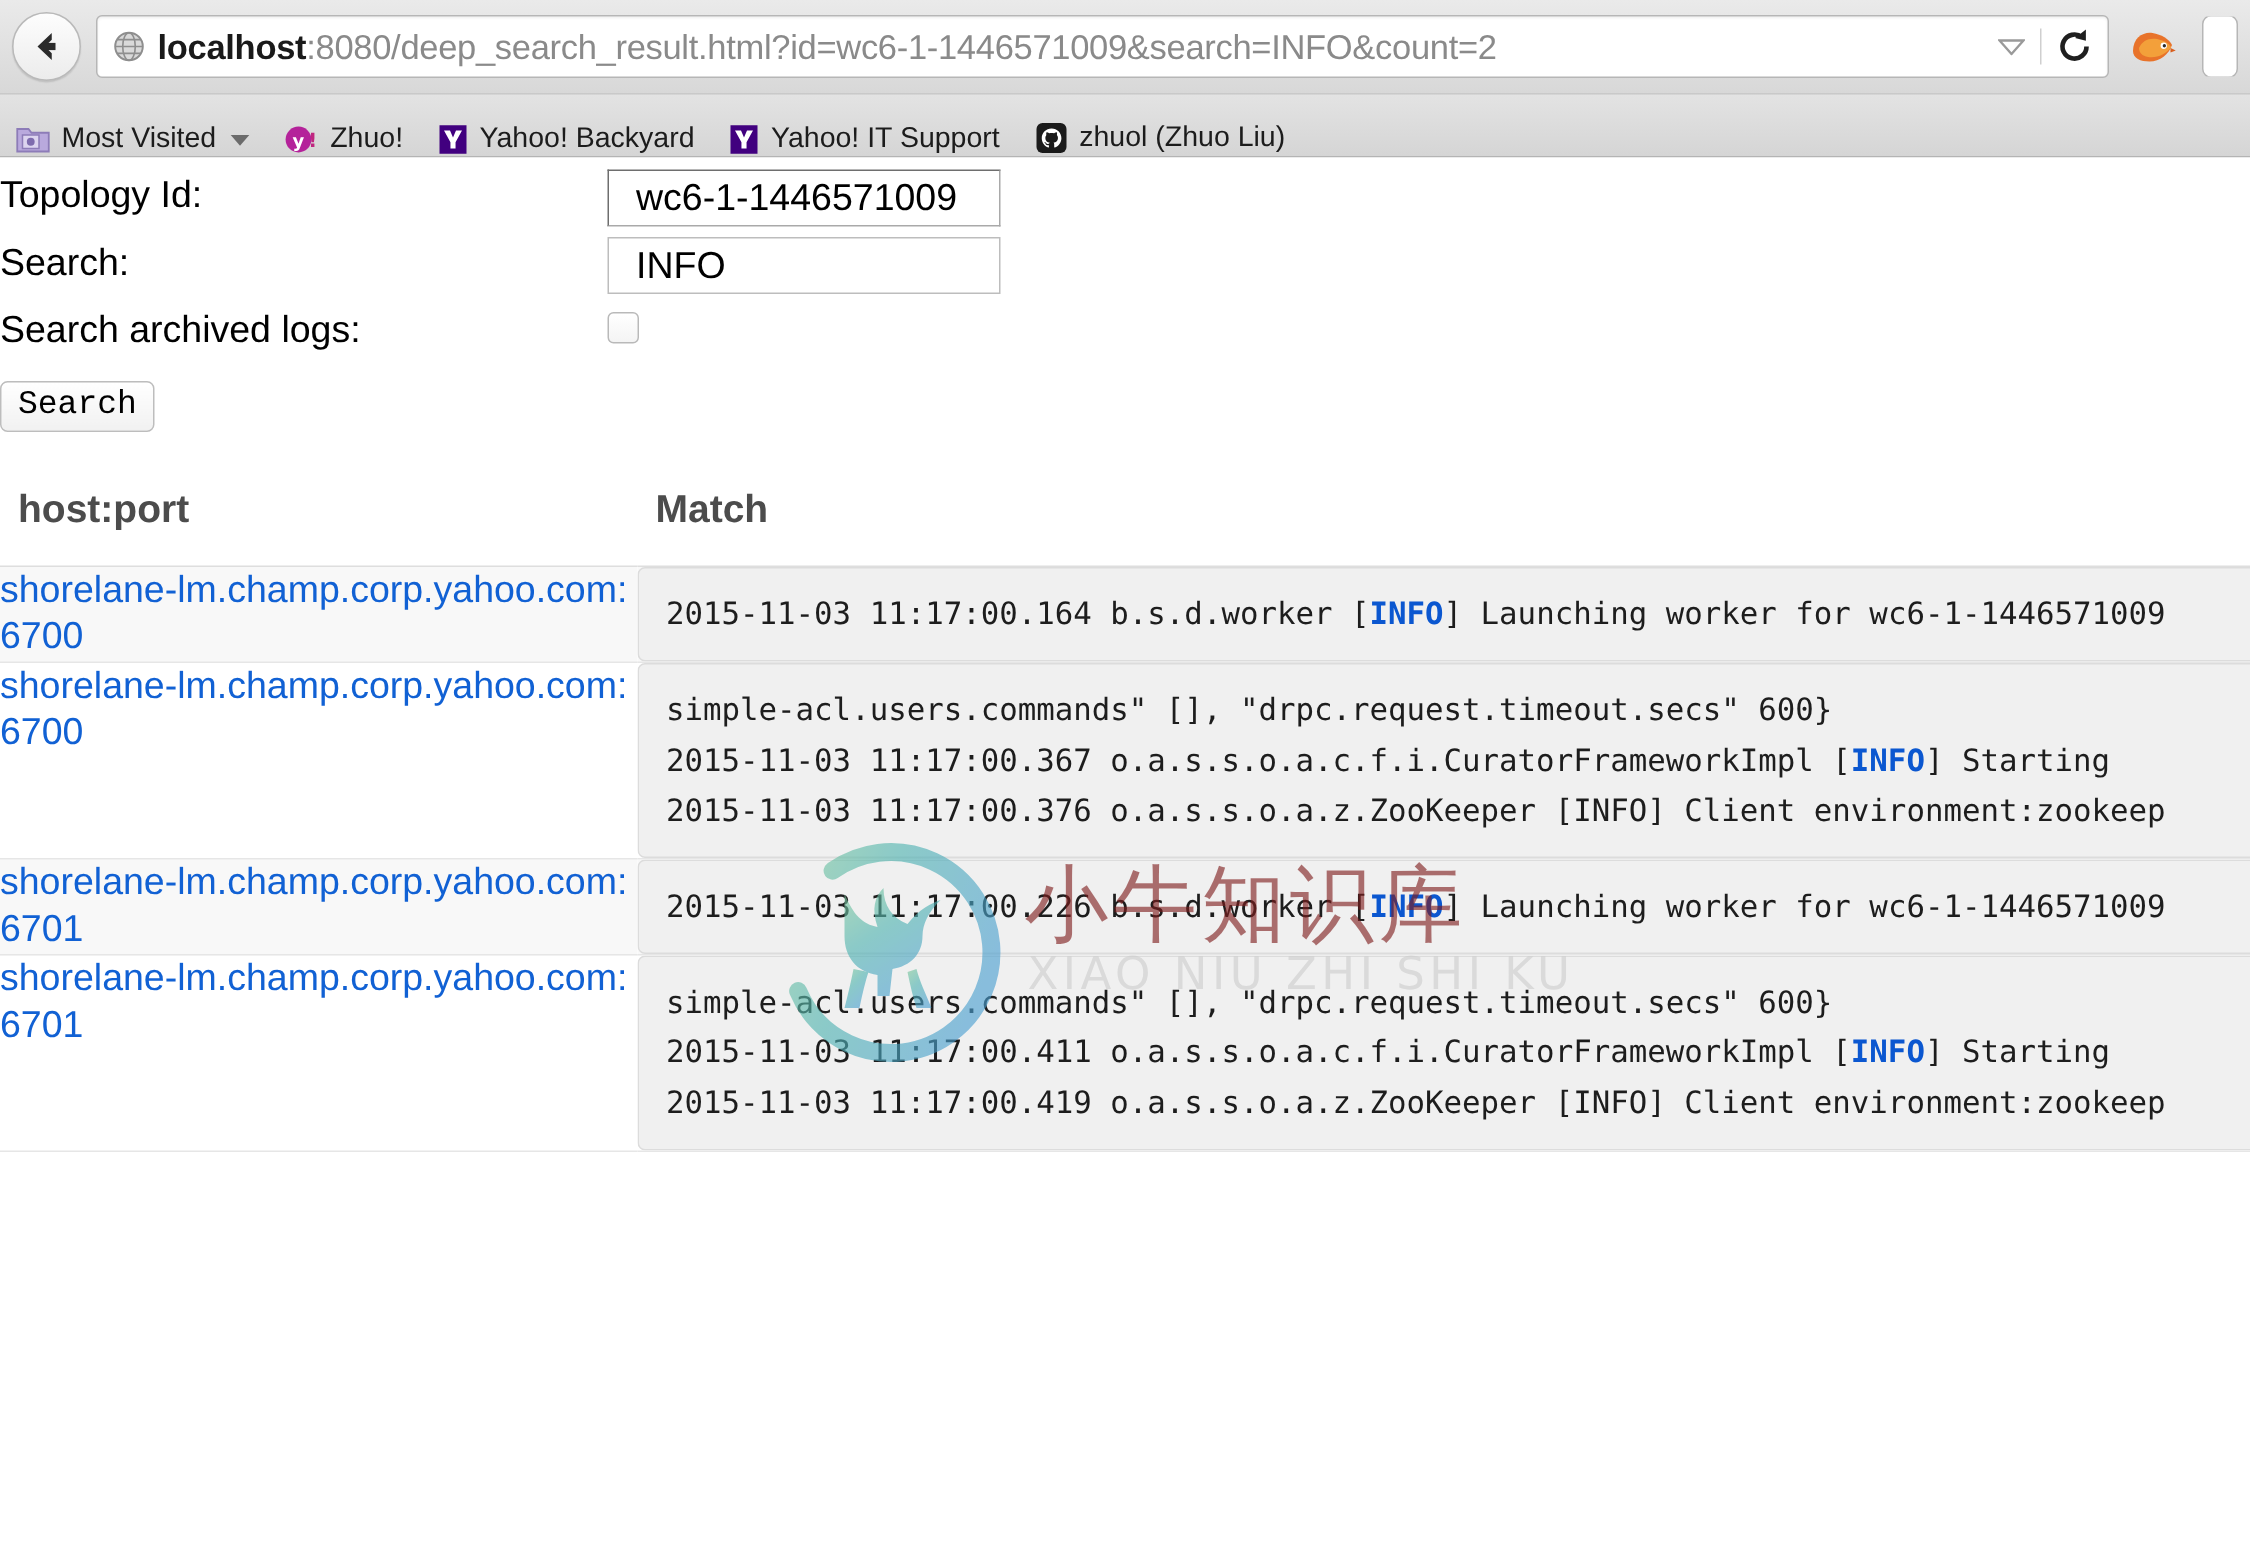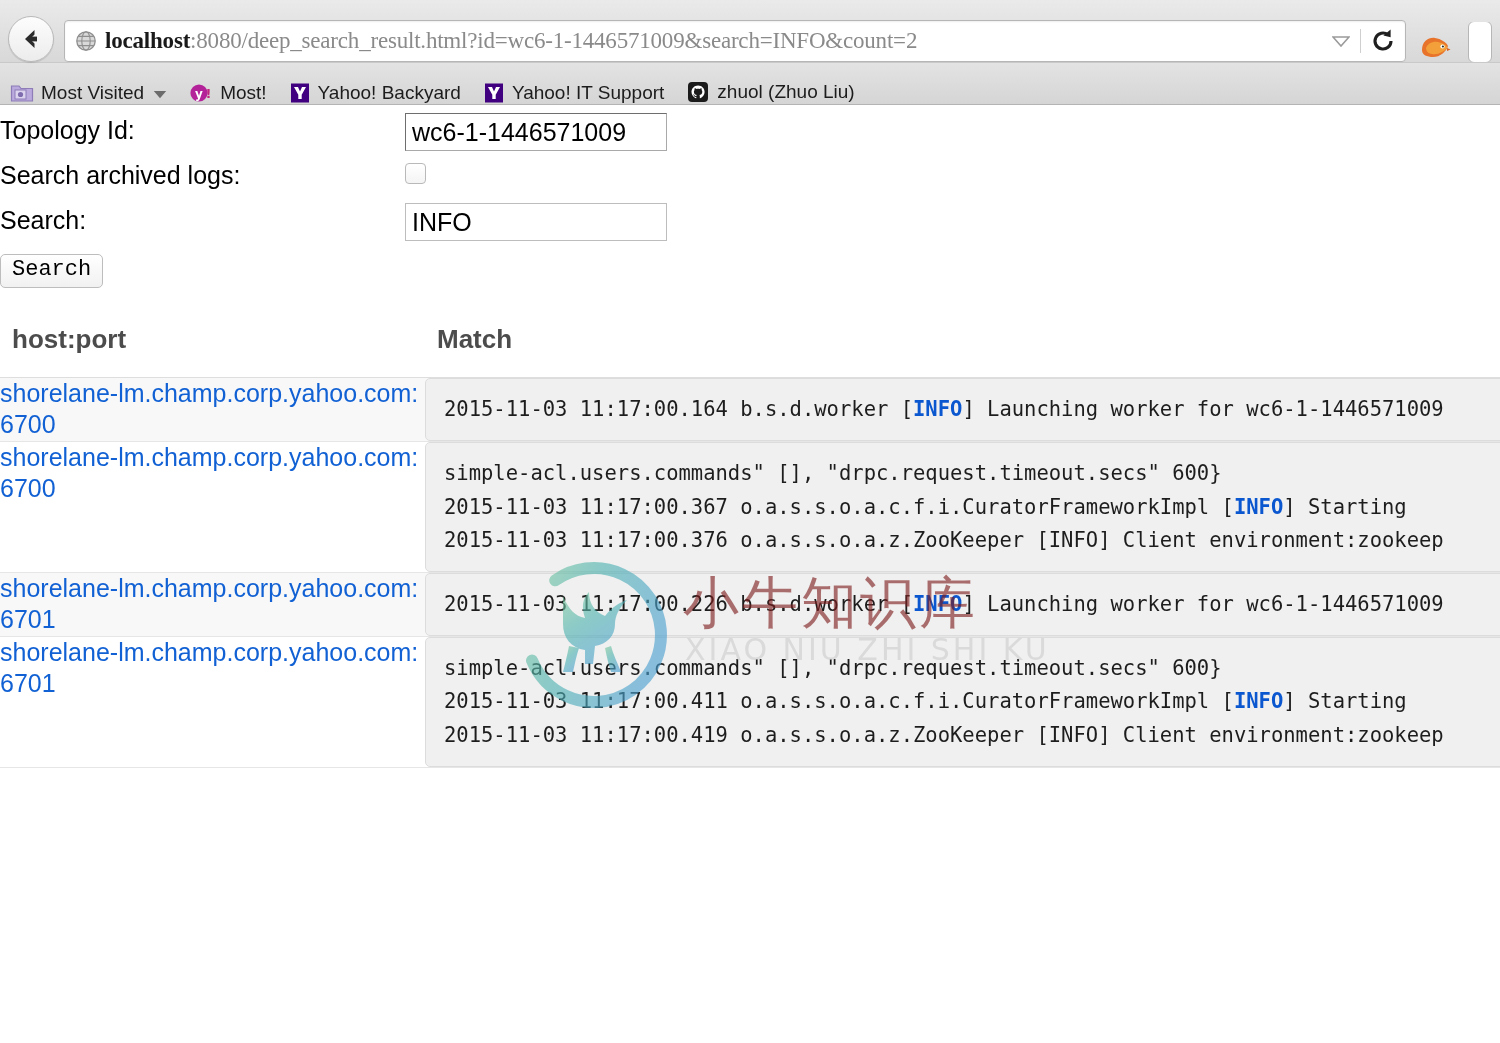--- a/index.html
+++ b/index.html
@@ -13,24 +13,23 @@
 
   
   #browser-chrome {
     width: 1500px;
     background: linear-gradient(to bottom, #e6e6e6 0%, #d6d6d6 100%);
     border-bottom: 1px solid #b4b4b4;
   }
   #nav-toolbar {
     height: 62px;
     display: flex;
-    align-items: flex-end;
+    align-items: center;
     padding: 0 8px;
     background: linear-gradient(to bottom, #eaeaea 0%, #d8d8d8 100%);
-    font-family: Liberation Serif, serif;
   }
   #back-button {
     width: 46px; height: 46px;
     border-radius: 50%;
     background: linear-gradient(to bottom,#fdfdfd,#ececec);
     border: 1px solid #b9b9b9;
     display: flex; align-items: center; justify-content: center;
     flex: 0 0 auto;
     margin-right: 10px;
     box-shadow: 0 1px 1px rgba(0,0,0,.12);
@@ -116,21 +115,21 @@
     color: #000;
     padding-top: 4px;
     line-height: 1.1;
   }
   .form-field { flex: 0 0 auto; }
   input.txt {
     width: 262px;
     height: 38px;
     font-size: 25px;
     font-family: "Liberation Sans", sans-serif;
-    padding: 2px 6px;
+    padding: 2px 18px;
     border: 1px solid #a9a9a9;
     border-top-color: #6e6e6e;
     border-left-color: #6e6e6e;
     background: #fff;
     color: #000;
     border-radius: 0;
     outline: none;
   }
   input.txt.second {
     border: 1px solid #bdbdbd;
@@ -321,21 +320,21 @@
     </div>
 
     <div class="bm-item">
       <span class="bm-icon">
         <svg width="24" height="22" viewBox="0 0 24 22">
           <circle cx="10" cy="11" r="8.6" fill="#b4229a"></circle>
           <text x="10" y="16" font-family="DejaVu Sans, sans-serif" font-size="12" font-weight="bold" fill="#ffffff" text-anchor="middle">y</text>
           <text x="19.5" y="16" font-family="DejaVu Sans, sans-serif" font-size="13" font-weight="bold" fill="#c0267f" text-anchor="middle">!</text>
         </svg>
       </span>
-      <span>Most!</span>
+      <span>Zhuo!</span>
     </div>
 
     <div class="bm-item">
       <span class="bm-icon">
         <svg width="22" height="22" viewBox="0 0 22 22">
           <rect x="2" y="1.5" width="18" height="19" fill="#41007f"></rect>
           <path d="M5 5 L9 5 L11 9.6 L13 5 L17 5 L12.7 12.8 L12.7 17 L9.3 17 L9.3 12.8 Z" fill="#ffffff"></path>
         </svg>
       </span>
       <span>Yahoo! Backyard</span>
@@ -386,29 +385,29 @@
   </div>
 
   <form id="search-form">
     <div class="form-row">
       <div class="form-label">Topology Id:</div>
       <div class="form-field">
         <input class="txt" type="text" value="wc6-1-1446571009" style="">
       </div>
     </div>
     <div class="form-row">
+      <div class="form-label">Search:</div>
+      <div class="form-field">
+        <input class="txt second" type="text" value="INFO" style="">
+      </div>
+    </div>
+    <div class="form-row">
       <div class="form-label">Search archived logs:</div>
       <div class="form-field">
         <input class="cb" type="checkbox" style="">
-      </div>
-    </div>
-    <div class="form-row">
-      <div class="form-label">Search:</div>
-      <div class="form-field">
-        <input class="txt second" type="text" value="INFO" style="">
       </div>
     </div>
     <button id="search-button" type="button">Search</button>
   </form>
 
   <table id="results-table">
     <thead>
       <tr>
         <th class="col-host">host:port</th>
         <th>Match</th>

